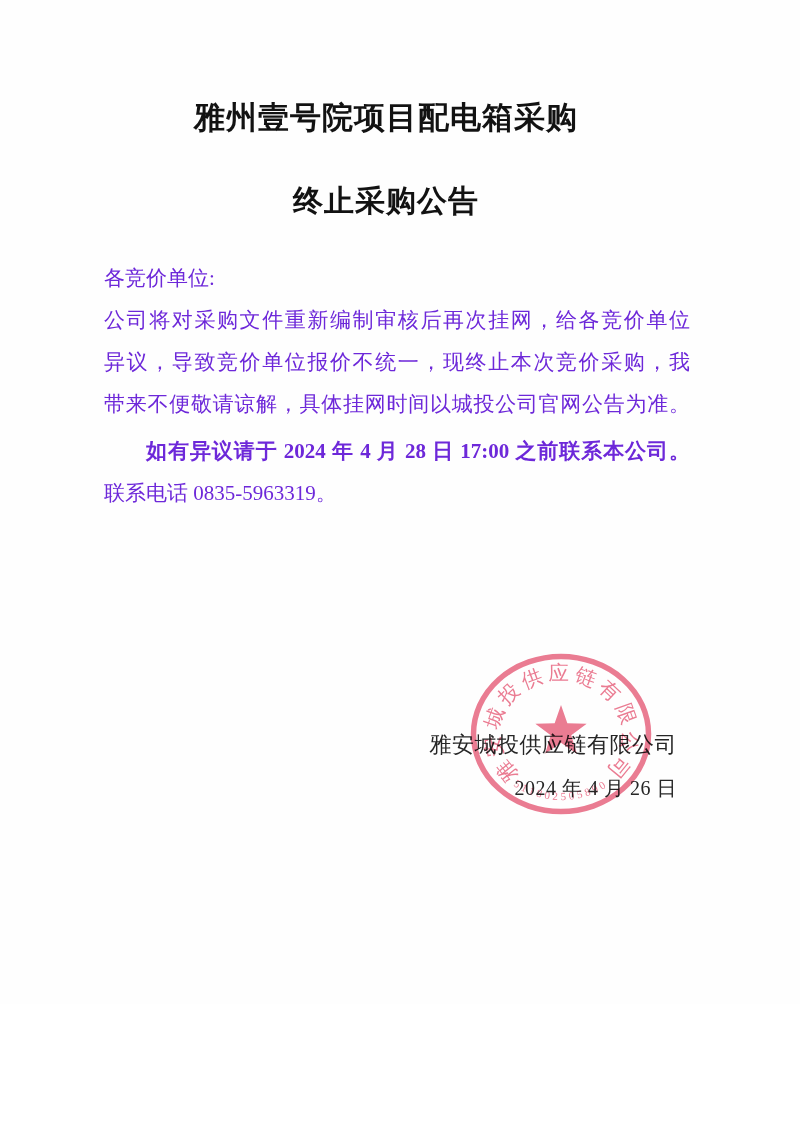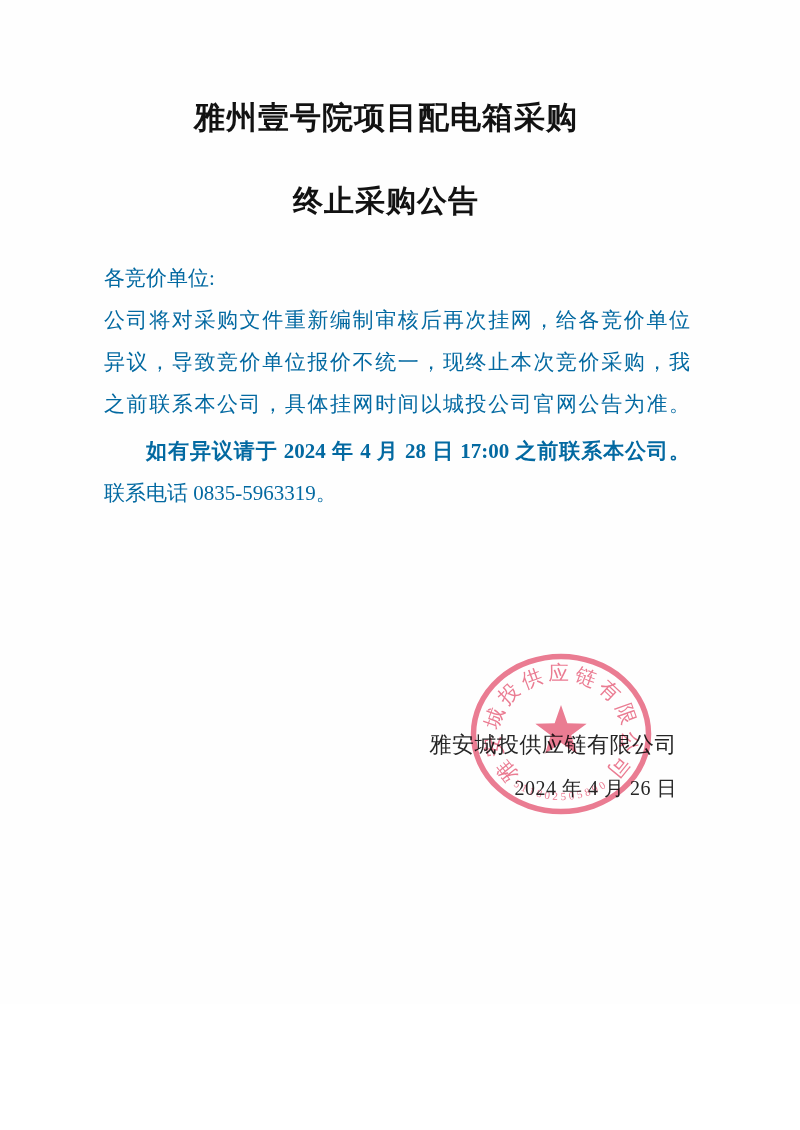--- a/index.html
+++ b/index.html
@@ -19,21 +19,21 @@
   }
   .doc-subtitle {
     position:absolute; top:181px; left:0; width:800px;
     transform:translateX(-14px);
     text-align:center;
     font-family:"Liberation Sans","DejaVu Sans",sans-serif;
     font-weight:bold; font-size:30px; letter-spacing:1px; color:#121212;
   }
   .doc-body {
     position:absolute; left:104px; top:257px; width:586px;
-    font-size:21px; color:#0369a1;
+    font-size:21px; color:#6d28d9;
   }
   .line { height:42px; line-height:42px; overflow:hidden; }
   .just { text-align:justify; text-align-last:justify; }
   .indent { padding-left:42px; }
   .gap-before { margin-top:5px;font-weight:bold; }
   .signature-company {
     position:absolute; top:730px; right:123px;
     font-size:22px; letter-spacing:0.5px; color:#262626;
     white-space:nowrap;
   }
@@ -57,21 +57,21 @@
 <div class="page">
 
   <h1 class="doc-title">雅州壹号院项目配电箱采购</h1>
 
   <h2 class="doc-subtitle">终止采购公告</h2>
 
   <div class="doc-body">
     <div class="line">各竞价单位:</div>
     <div class="line just">公司将对采购文件重新编制审核后再次挂网，给各竞价单位</div>
     <div class="line just">异议，导致竞价单位报价不统一，现终止本次竞价采购，我</div>
-    <div class="line just">之前联系本公司，具体挂网时间以城投公司官网公告为准。</div>
+    <div class="line just">带来不便敬请谅解，具体挂网时间以城投公司官网公告为准。</div>
     <div class="line just indent gap-before">如有异议请于 2024 年 4 月 28 日 17:00 之前联系本公司。</div>
     <div class="line">联系电话 0835-5963319。</div>
   </div>
 
   <div class="signature-company">雅安城投供应链有限公司</div>
 
   <div class="signature-date">2024 年 4 月 26 日</div>
 
   <svg class="seal" viewBox="-100 -100 200 200" xmlns="http://www.w3.org/2000/svg" xmlns:xlink="http://www.w3.org/1999/xlink">
     <defs>

